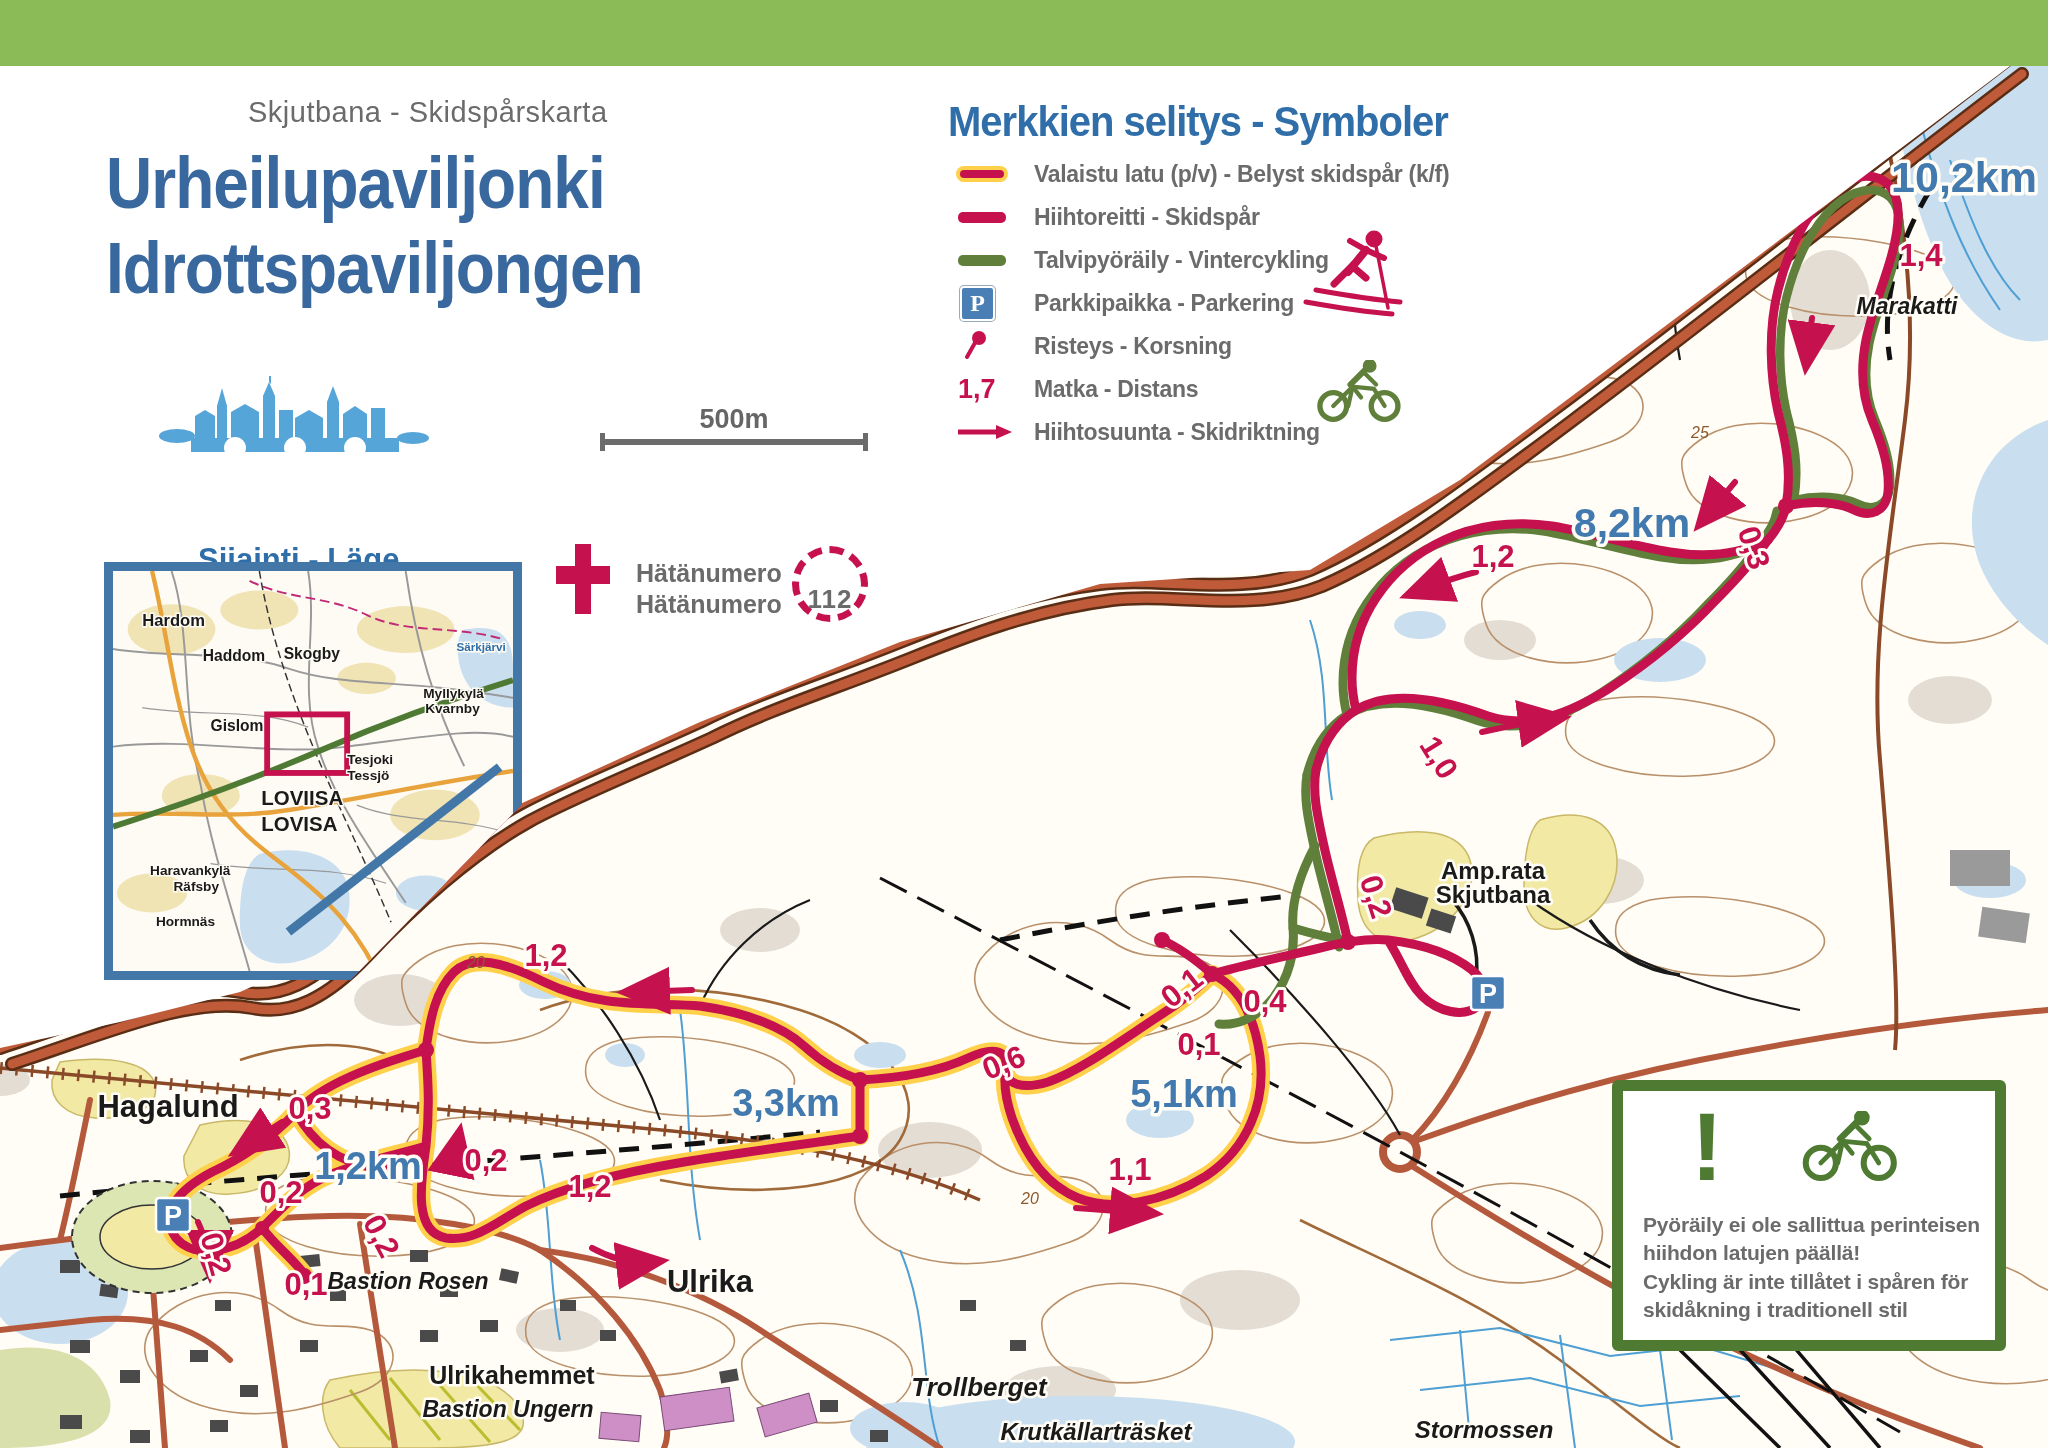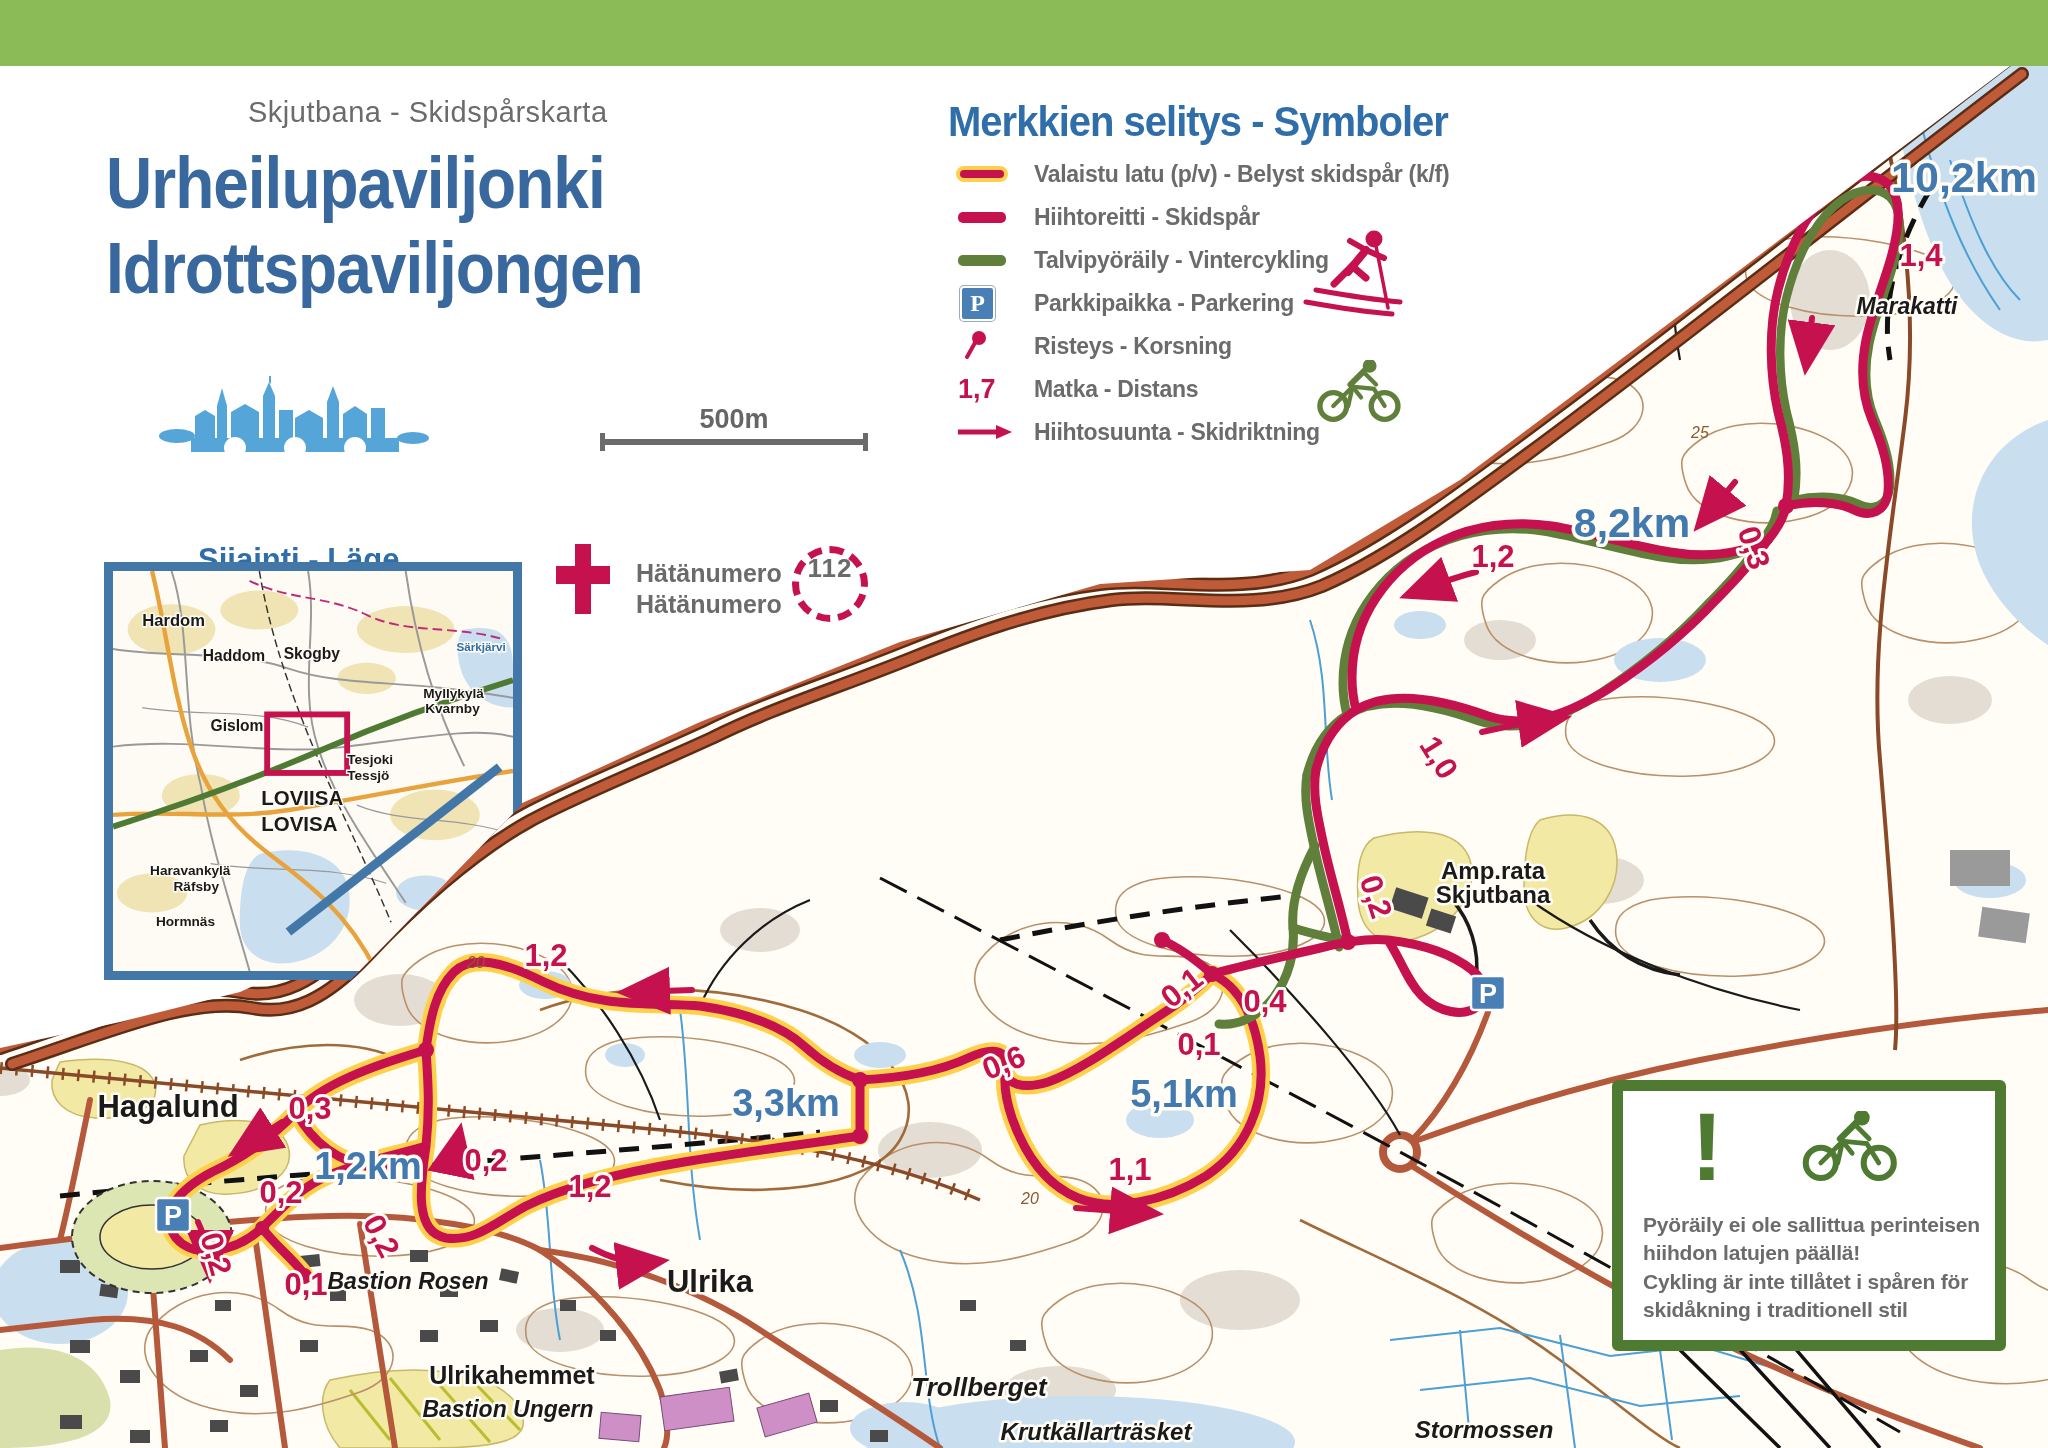--- a/index.html
+++ b/index.html
@@ -25,21 +25,21 @@
   .scalebar{left:600px;top:396px;width:268px;text-align:center;color:#666;margin-top:8px;}
   .scalebar .lbl{font-size:27px;font-weight:800;}
   .scalebar .bar{position:relative;margin-top:4px;height:6px;background:#6b6b6b;}
   .scalebar .bar::before,.scalebar .bar::after{content:"";position:absolute;top:-6px;width:5px;height:18px;background:#6b6b6b;}
   .scalebar .bar::before{left:0;} .scalebar .bar::after{right:0;}
 
   
   .em-cross{left:556px;top:544px;}
   .em-text{left:636px;top:558px;font-size:25px;font-weight:800;color:#6b6b6b;line-height:1.25;}
   .em-circle{left:792px;top:546px;width:62px;height:62px;border:7px dashed #C5114D;border-radius:50%;
-             display:flex;align-items:flex-start;justify-content:center;font-size:26px;font-weight:800;color:#6b6b6b;letter-spacing:1px;}
+             display:flex;align-items:flex-end;justify-content:center;font-size:26px;font-weight:800;color:#6b6b6b;letter-spacing:1px;}
 
   
   .legend{left:948px;top:98px;width:640px;}
   .legend h2{margin:0 0 16px 0;font-size:40px;font-weight:800;color:#2F6EA8;letter-spacing:-1px;
              transform:scaleY(1.05);transform-origin:top left;}
   .lrow{display:flex;align-items:center;margin-bottom:13px;height:30px;}
   .lsym{width:86px;display:flex;align-items:center;justify-content:flex-start;flex:none;}
   .llab{font-size:23px;font-weight:800;color:#6b6b6b;letter-spacing:-0.3px;white-space:nowrap;}
   .sym-lighted{width:52px;height:16px;background:#FFD04A;border-radius:8px;display:flex;align-items:center;justify-content:center;margin-left:8px;}
   .sym-lighted i{display:block;width:44px;height:8px;background:#C5114D;border-radius:4px;}

